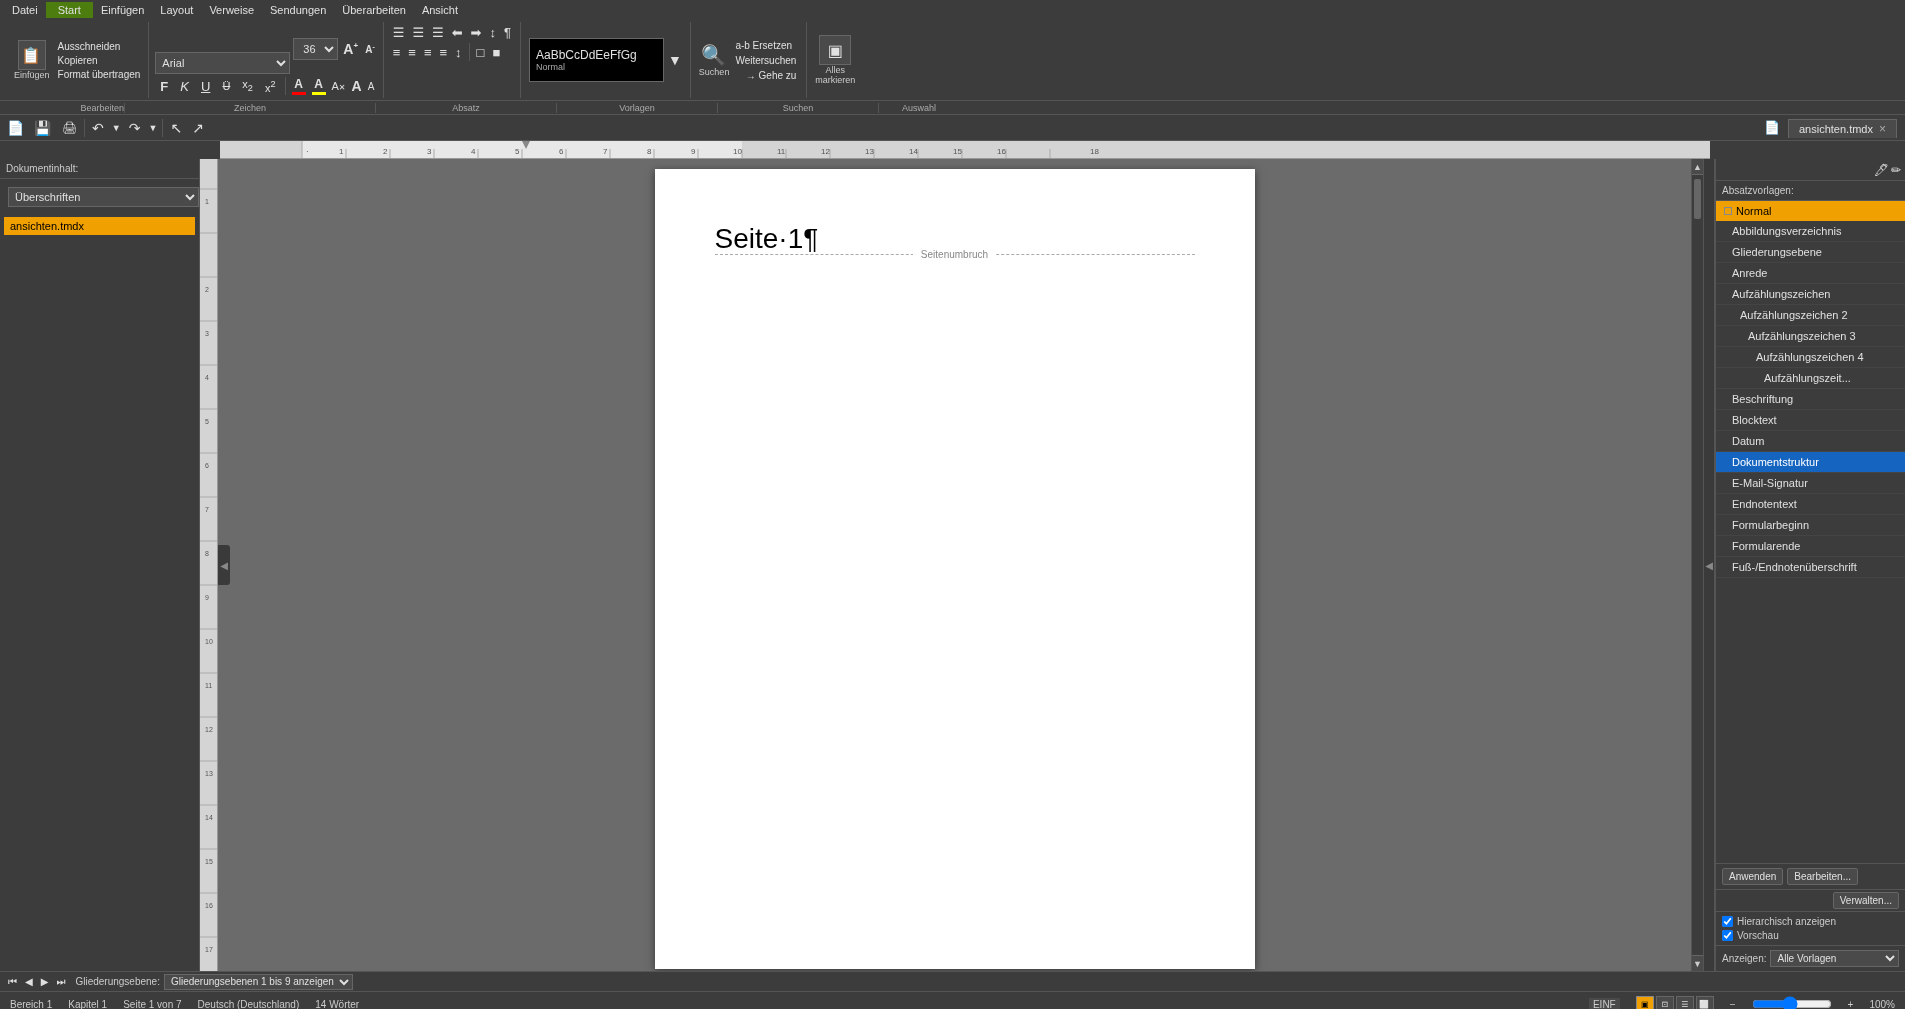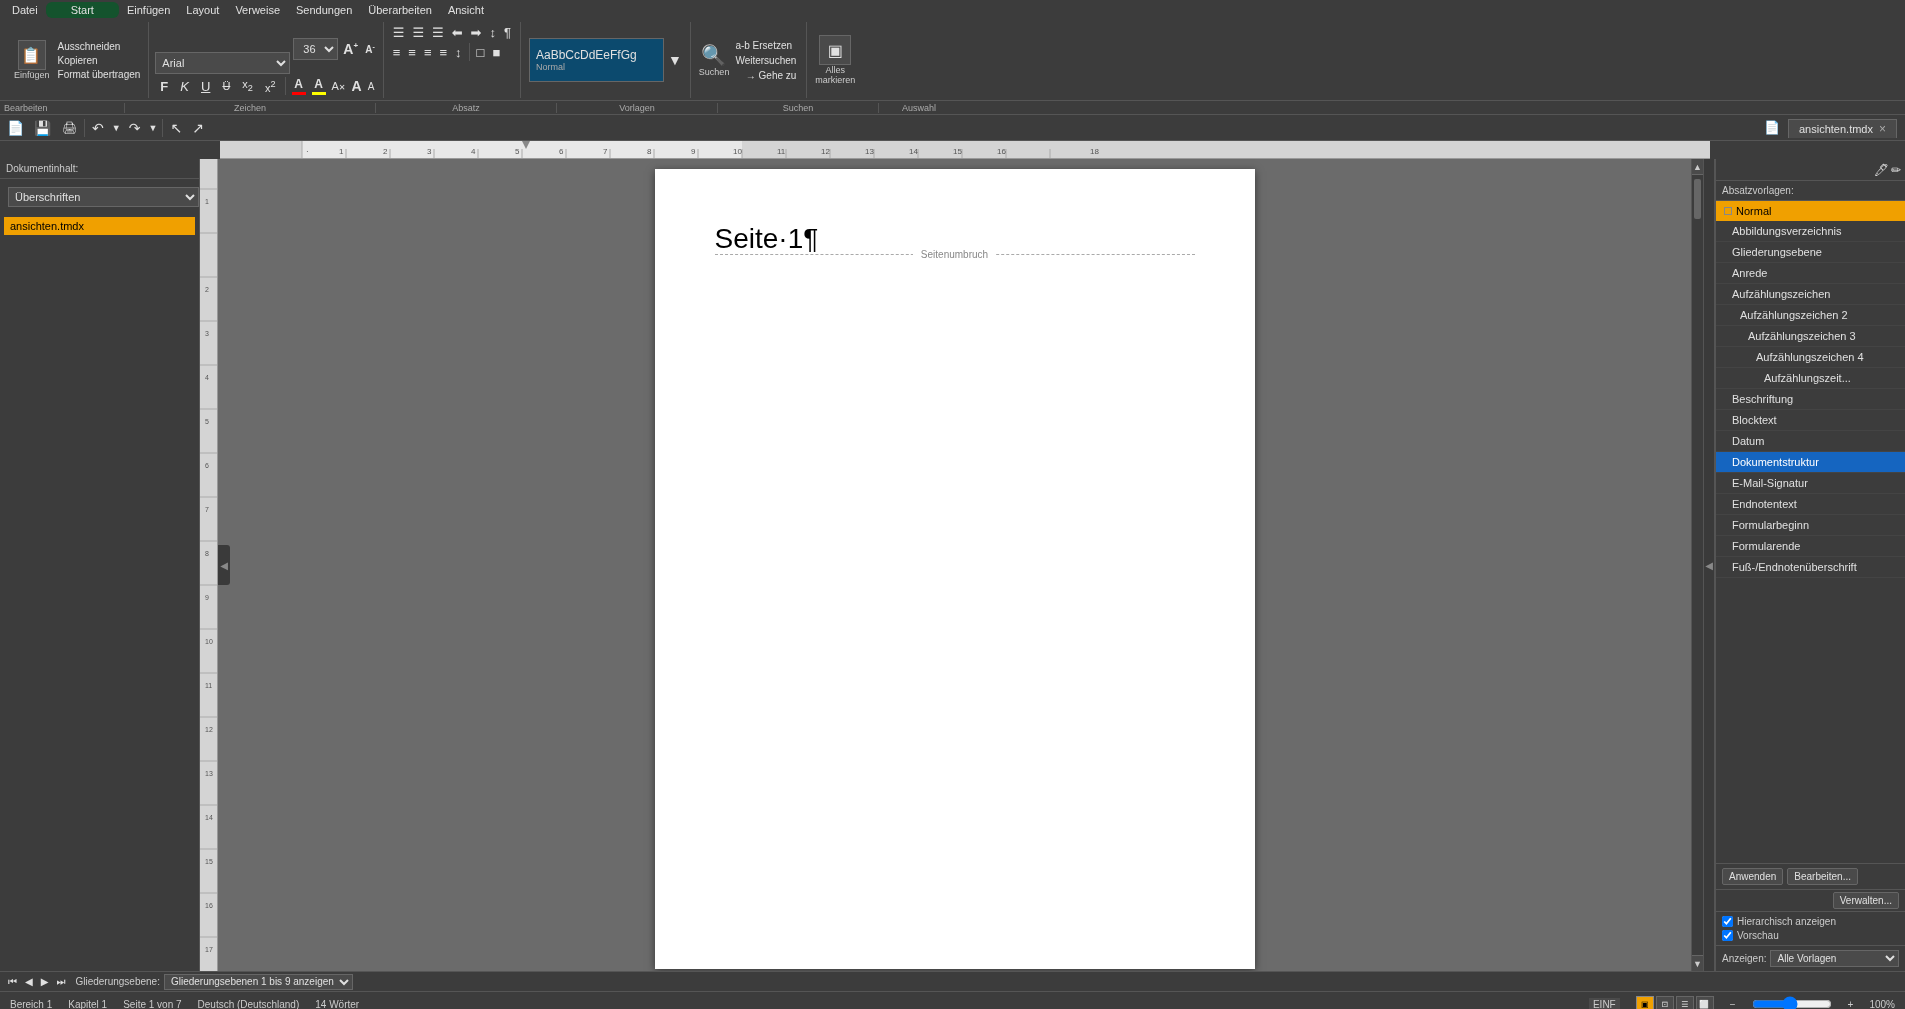--- a/index.html
+++ b/index.html
@@ -8,21 +8,21 @@
     
     ::-webkit-scrollbar { width: 8px; height: 8px; }
     ::-webkit-scrollbar-track { background: #3c3c3c; }
     ::-webkit-scrollbar-thumb { background: #666; }
   </style>
 </head>
 <body>
 
 <div style="background:#3c3c3c;height:20px;display:flex;align-items:center;padding:0 4px;gap:0;">
   <div style="padding:2px 8px;cursor:pointer;font-size:11px;color:#e0e0e0;">Datei</div>
-  <div style="padding:2px 25px;cursor:pointer;font-size:11px;color:#e0e0e0;background:#14532d;border-radius:6px;">Start</div>
+  <div style="padding:2px 12px;cursor:pointer;font-size:11px;color:#e0e0e0;background:#4d7c0f;">Start</div>
   <div style="padding:2px 8px;cursor:pointer;font-size:11px;color:#e0e0e0;">Einfügen</div>
   <div style="padding:2px 8px;cursor:pointer;font-size:11px;color:#e0e0e0;">Layout</div>
   <div style="padding:2px 8px;cursor:pointer;font-size:11px;color:#e0e0e0;">Verweise</div>
   <div style="padding:2px 8px;cursor:pointer;font-size:11px;color:#e0e0e0;">Sendungen</div>
   <div style="padding:2px 8px;cursor:pointer;font-size:11px;color:#e0e0e0;">Überarbeiten</div>
   <div style="padding:2px 8px;cursor:pointer;font-size:11px;color:#e0e0e0;">Ansicht</div>
 </div>
 
 <div style="background:#3c3c3c;display:flex;align-items:stretch;padding:2px 4px;gap:0;border-bottom:1px solid #555;min-height:60px;">
 
@@ -86,21 +86,21 @@
       <button style="background:transparent;border:none;color:#e0e0e0;cursor:pointer;font-size:13px;padding:1px 3px;">≡</button>
       <button style="background:transparent;border:none;color:#e0e0e0;cursor:pointer;font-size:13px;padding:1px 3px;">≡</button>
       <button style="background:transparent;border:none;color:#e0e0e0;cursor:pointer;font-size:13px;padding:1px 3px;">↕</button>
       <div style="width:1px;height:18px;background:#555;margin:0 2px;"></div>
       <button style="background:transparent;border:none;color:#e0e0e0;cursor:pointer;font-size:13px;padding:1px 3px;">□</button>
       <button style="background:transparent;border:none;color:#e0e0e0;cursor:pointer;font-size:13px;padding:1px 3px;">■</button>
     </div>
   </div>
 
   <div style="display:flex;align-items:center;border-right:1px solid #555;padding:2px 8px;gap:4px;">
-    <div style="background:#0c4a6e;border:1px solid #666;width:135px;height:44px;display:flex;flex-direction:column;align-items:flex-start;padding:2px 6px;cursor:pointer;justify-content:center;">
+    <div style="background:#000000;border:1px solid #666;width:135px;height:44px;display:flex;flex-direction:column;align-items:flex-start;padding:2px 6px;cursor:pointer;justify-content:center;">
       <span style="font-size:12px;color:#e0e0e0;">AaBbCcDdEeFfGg</span>
       <span style="font-size:9px;color:#aaa;">Normal</span>
     </div>
     <button style="background:transparent;border:none;color:#e0e0e0;cursor:pointer;font-size:14px;align-self:center;">▼</button>
   </div>
 
   <div style="display:flex;flex-direction:column;border-right:1px solid #555;padding:2px 8px;gap:2px;justify-content:center;">
     <div style="display:flex;align-items:center;gap:4px;">
       <button style="display:flex;flex-direction:column;align-items:center;background:transparent;border:none;color:#e0e0e0;cursor:pointer;">
         <div style="font-size:20px;">🔍</div>
@@ -118,21 +118,21 @@
     <button style="display:flex;flex-direction:column;align-items:center;background:transparent;border:none;color:#e0e0e0;cursor:pointer;">
       <div style="width:32px;height:30px;background:#4a4a4a;border:1px solid #666;display:flex;align-items:center;justify-content:center;font-size:16px;">▣</div>
       <span style="font-size:9px;color:#ccc;text-align:center;white-space:pre-line;">Alles
 markieren</span>
     </button>
   </div>
 
 </div>
 
 <div style="background:#3c3c3c;display:flex;align-items:center;height:14px;padding:0 4px;border-bottom:1px solid #555;font-size:9px;color:#aaa;">
-  <span style="width:120px;text-align:left;">Bearbeiten</span>
+  <span style="width:120px;text-align:right;">Bearbeiten</span>
   <div style="width:1px;height:10px;background:#555;"></div>
   <span style="width:250px;text-align:center;">Zeichen</span>
   <div style="width:1px;height:10px;background:#555;"></div>
   <span style="width:180px;text-align:center;">Absatz</span>
   <div style="width:1px;height:10px;background:#555;"></div>
   <span style="width:160px;text-align:center;">Vorlagen</span>
   <div style="width:1px;height:10px;background:#555;"></div>
   <span style="width:160px;text-align:center;">Suchen</span>
   <div style="width:1px;height:10px;background:#555;"></div>
   <span style="width:80px;text-align:center;">Auswahl</span>

